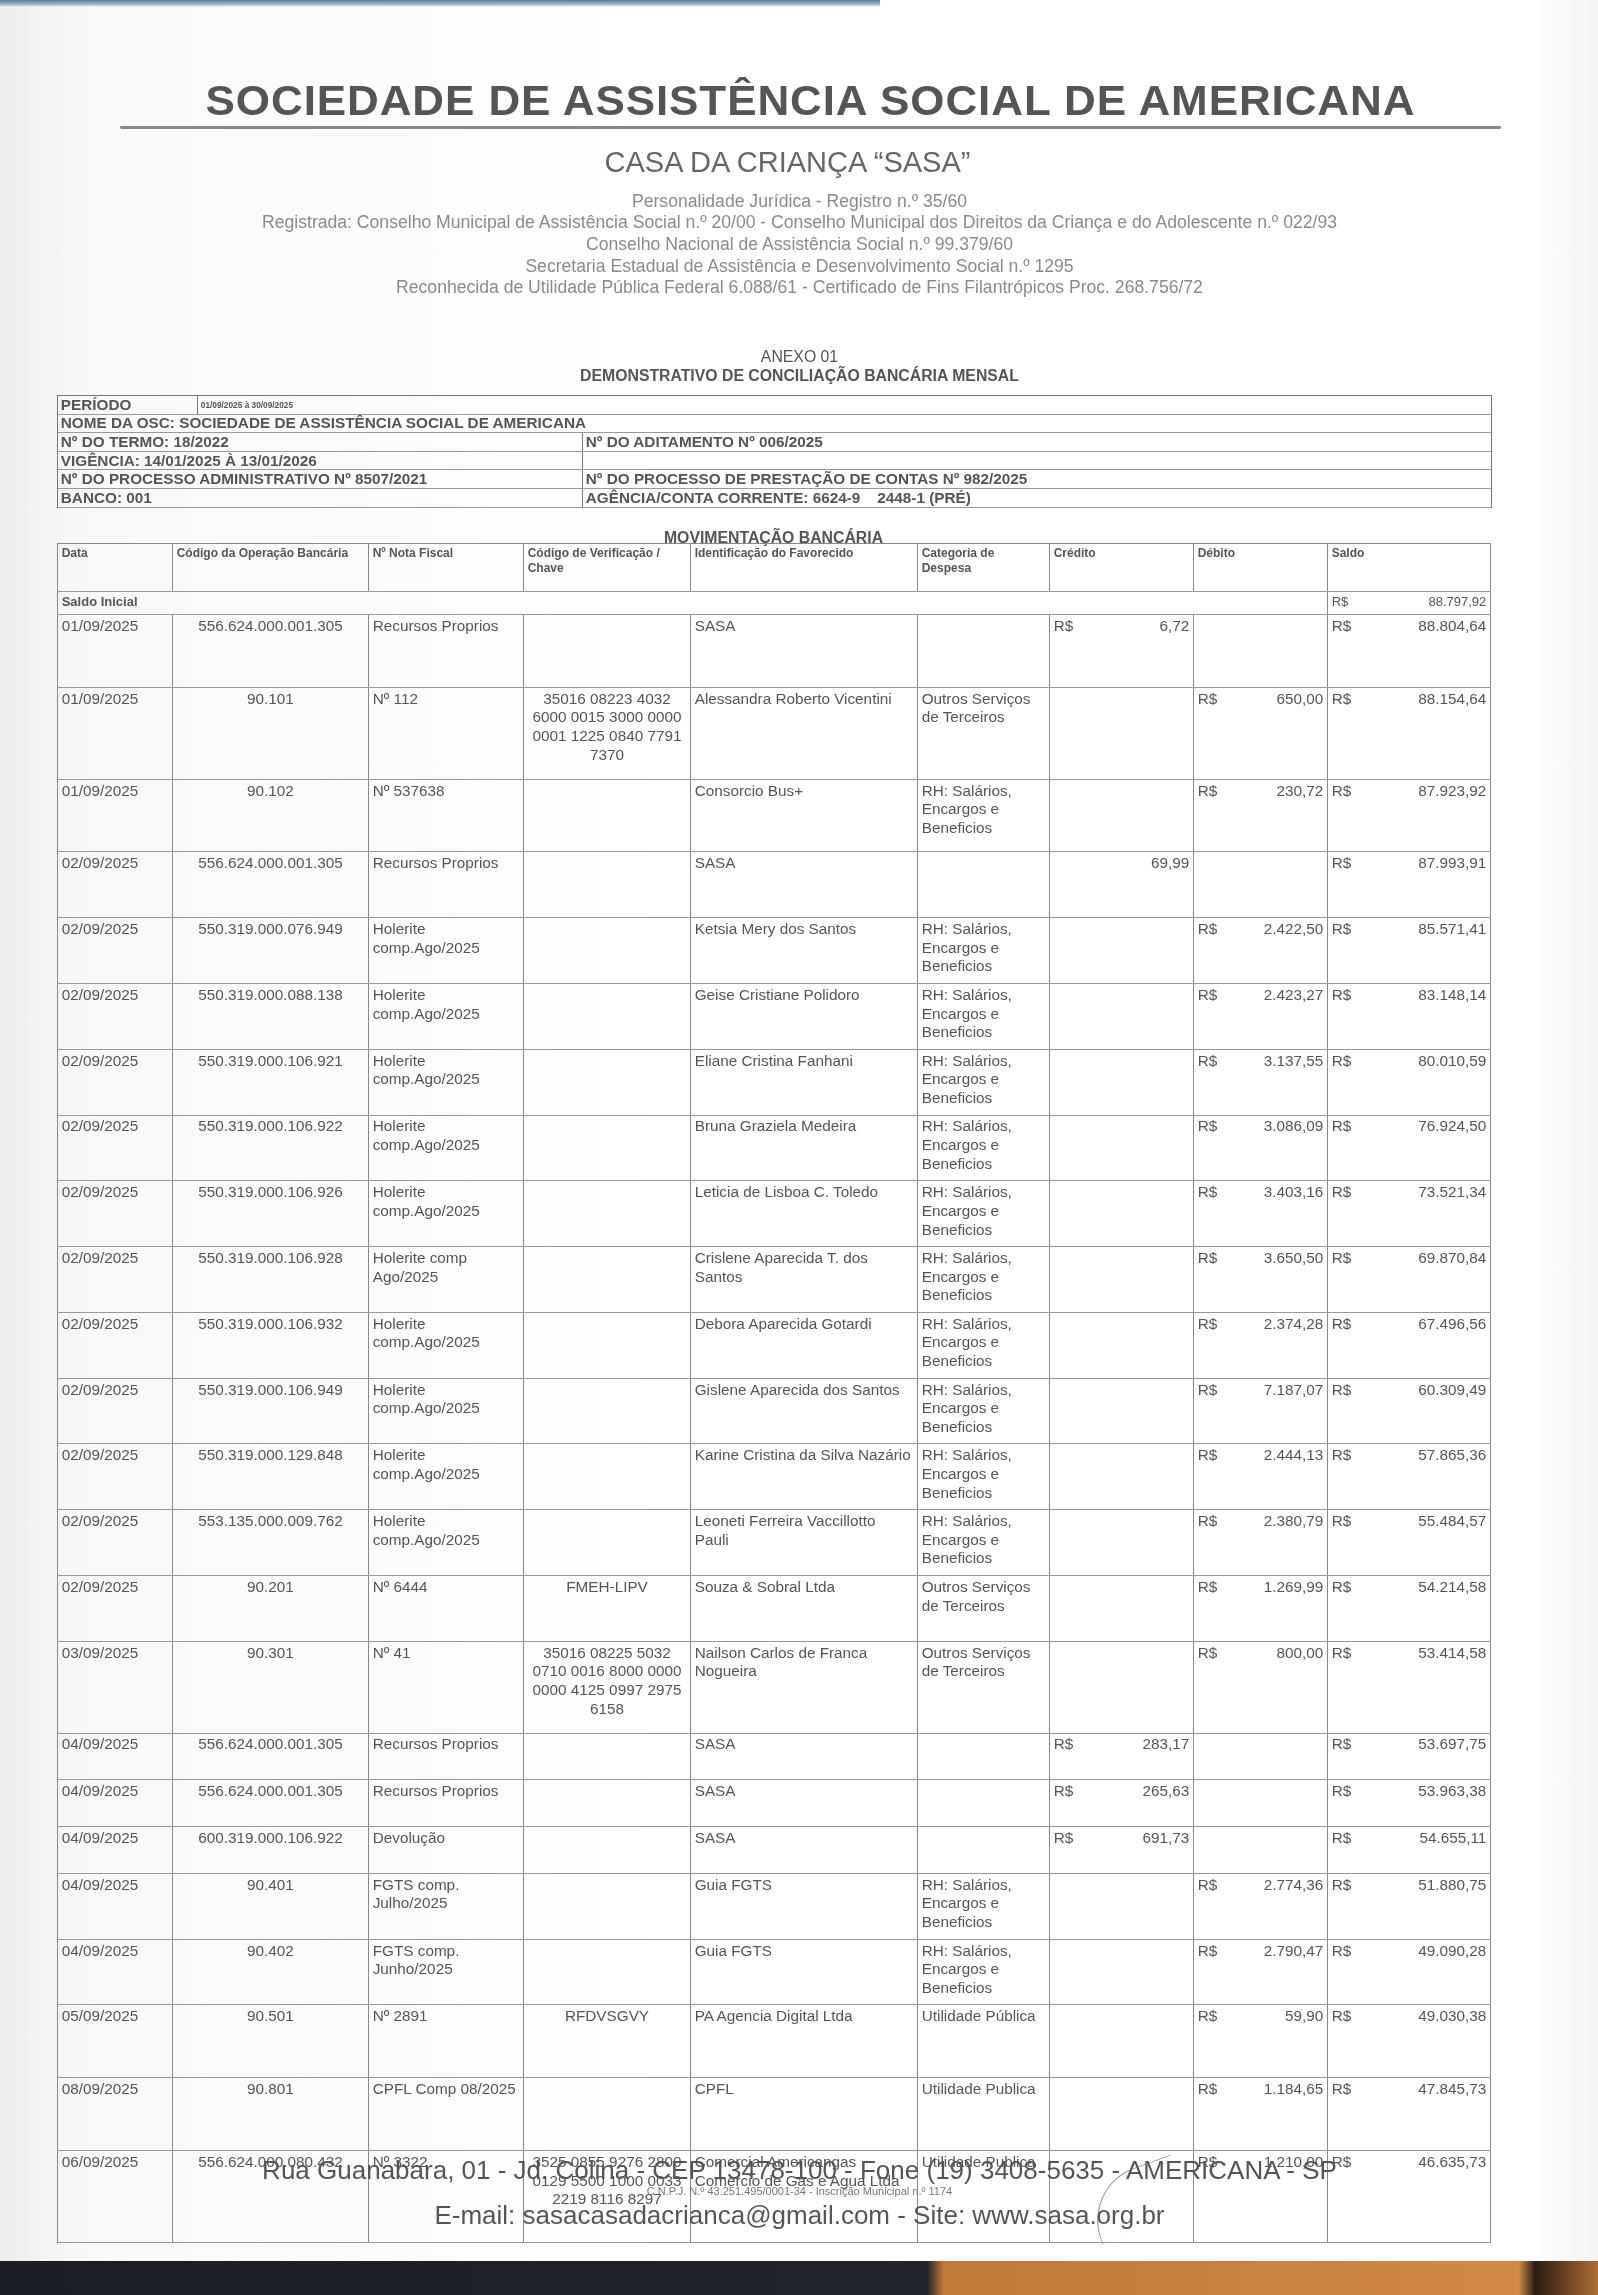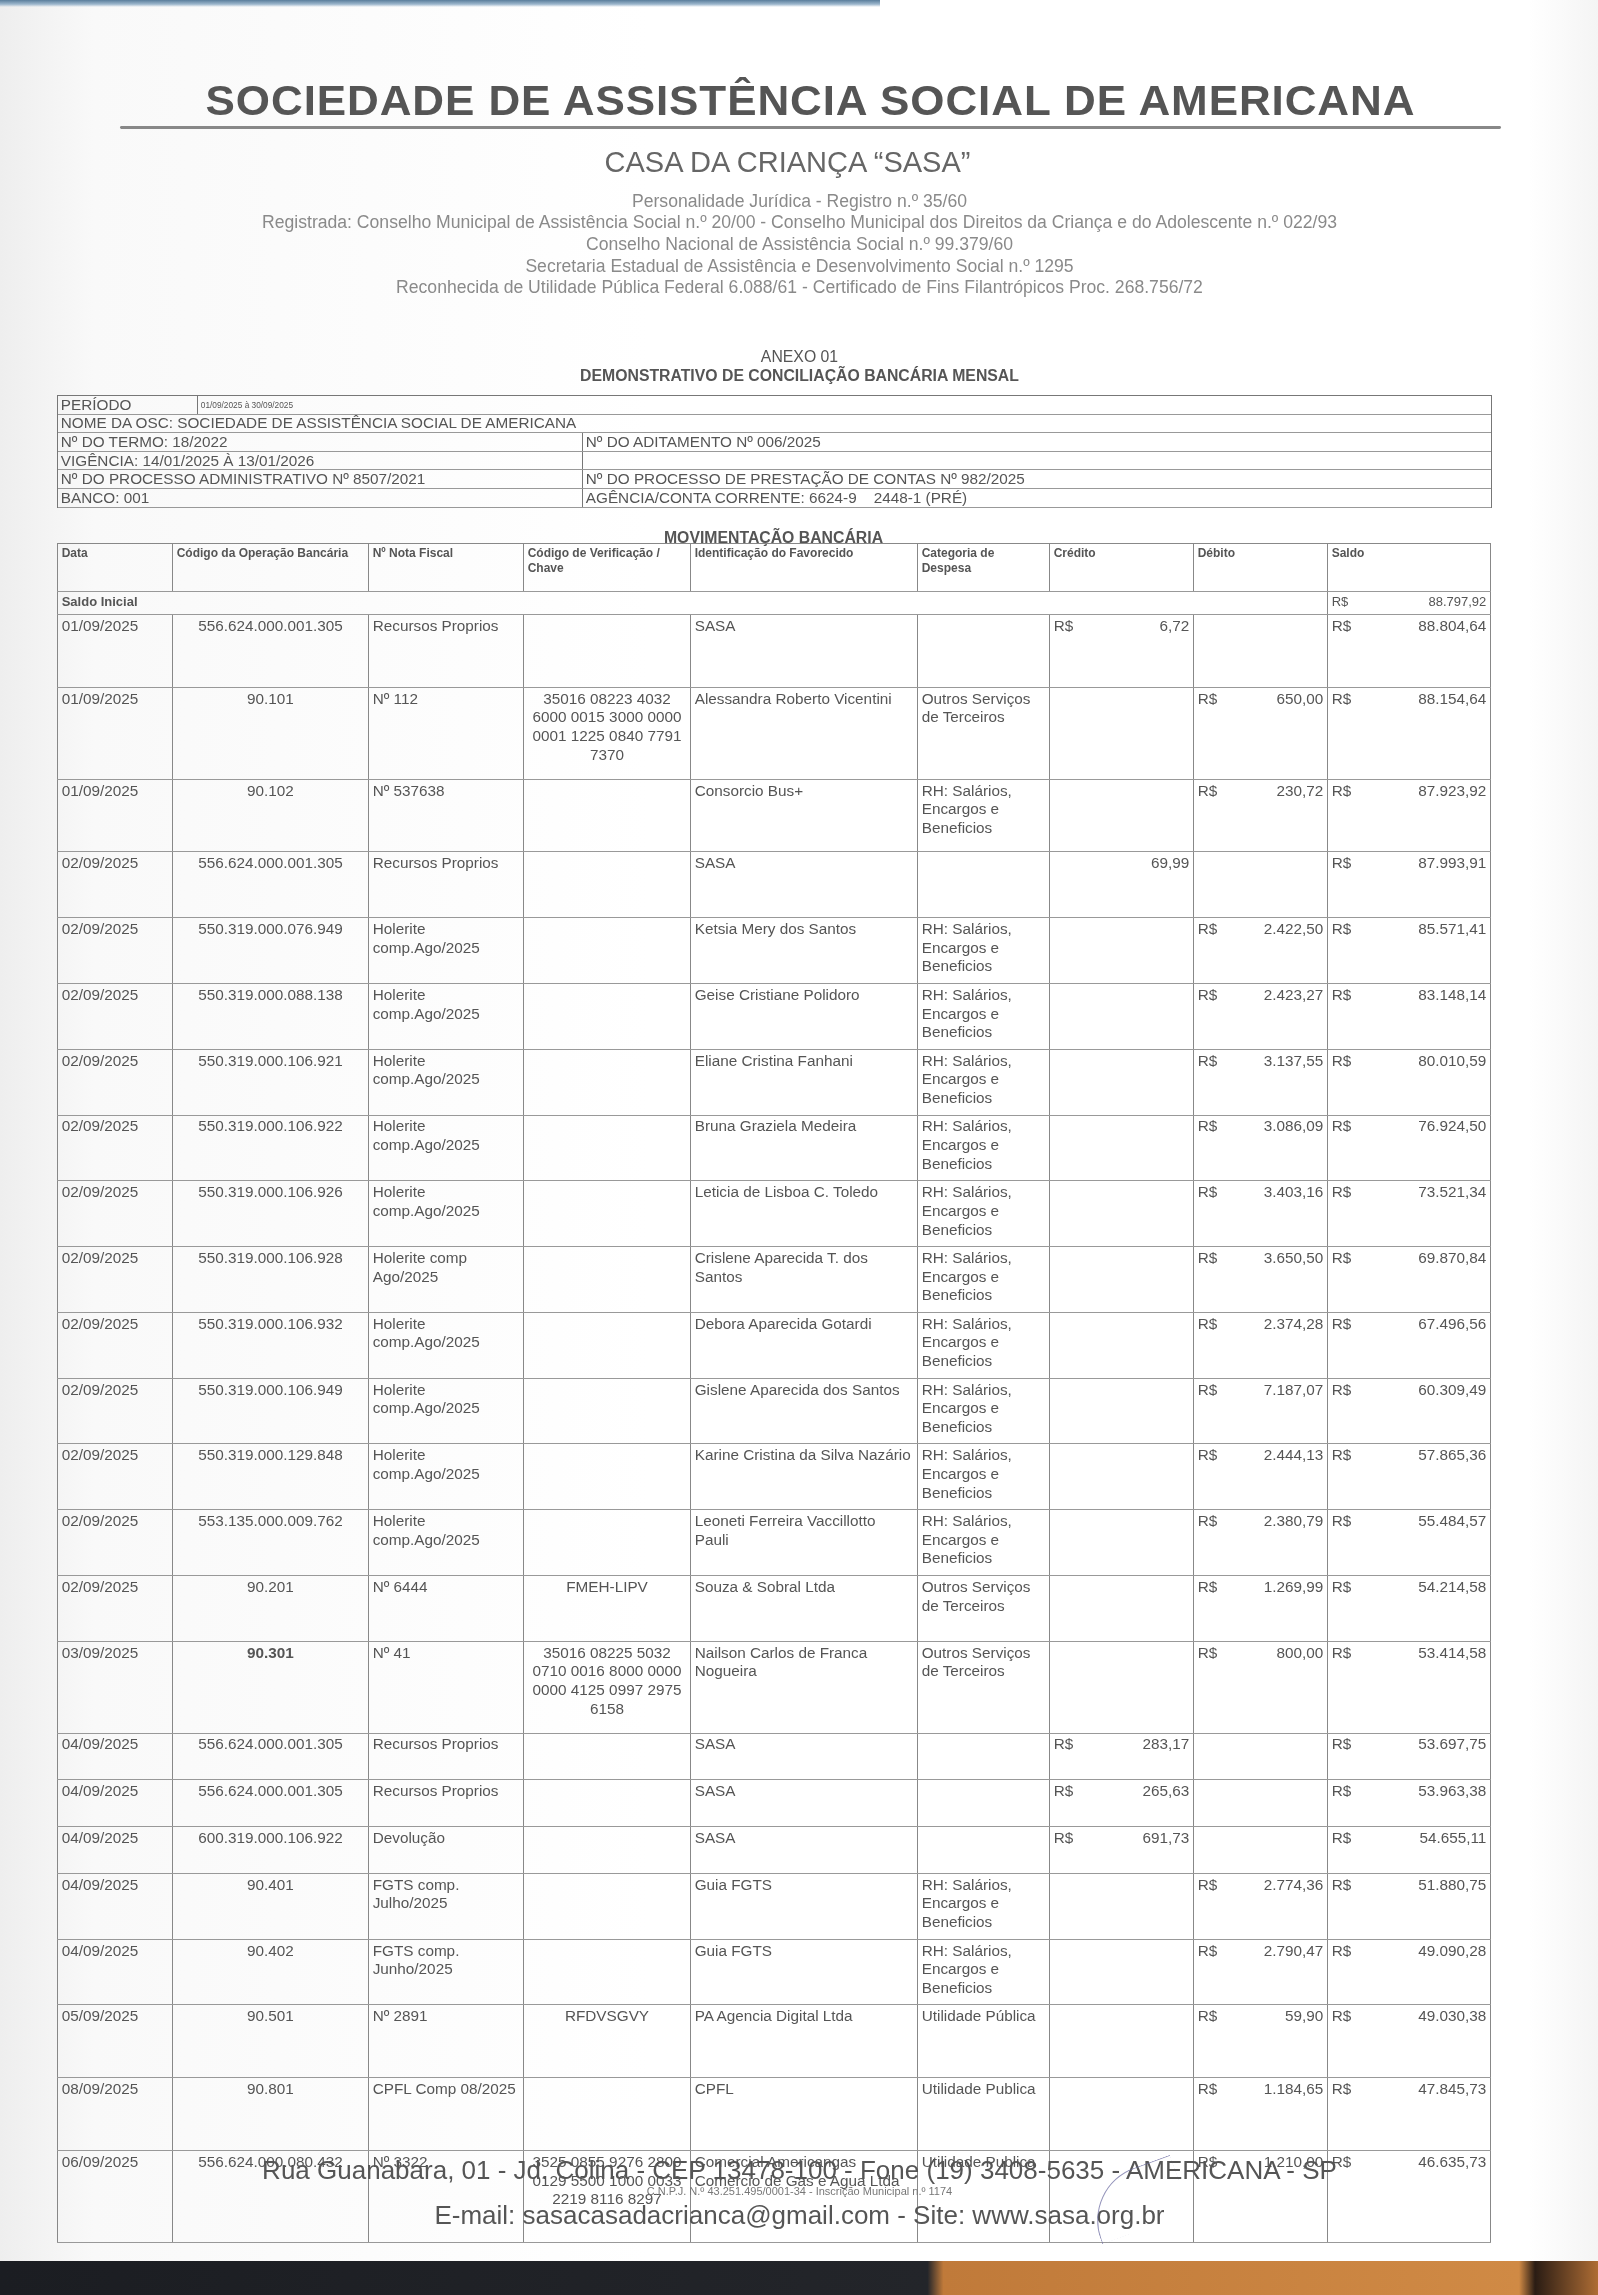--- a/index.html
+++ b/index.html
@@ -25,21 +25,21 @@
   .lh-sub { position: absolute; left: 0; top: 146px; width: 1575px; text-align: center; font-size: 29px; color: #666; }
   .lh-line { position: absolute; left: 0; width: 1599px; text-align: center; font-size: 17.6px; color: #8a8a8a; }
 
   
   .annex { position: absolute; left: 0; width: 1599px; text-align: center; font-size: 15.8px; color: #555; }
   .annex.bold { font-weight: bold; }
 
   
   .info { position: absolute; left: 57px; top: 395px; width: 1433px; border: 0.9px solid #777; border-bottom: none; }
   .info-row { display: flex; border-bottom: 1.4px solid #999; height: 17.6px; align-items: center; font-size: 15.3px; color: #555; }
-  .info-cell { padding-left: 2.8px; height: 100%; display: flex; align-items: center; box-sizing: border-box; }
+  .info-cell { padding-left: 2.8px; height: 100%; display: flex; align-items: center; box-sizing: border-box; font-weight: bold; }
   .info-cell.div { border-left: 0.9px solid #777; }
   .small-val { font-size: 8.3px; }
 
   .mov-title { position: absolute; left: 57px; top: 529px; width: 1433px; text-align: center; font-size: 15.8px; font-weight: bold; color: #555; }
 
   
   table.mov { position: absolute; left: 57px; top: 543px; width: 1433px; border-collapse: collapse; table-layout: fixed; }
   table.mov td, table.mov th { border: 0.9px solid #888; border-bottom: 1.9px solid #999; vertical-align: top; padding: 1.9px 3.7px; font-size: 15.3px; color: #555; line-height: 1.22; font-weight: normal; }
   table.mov th { font-size: 12px; font-weight: bold; text-align: left; height: 43px; }
   td.date { }
@@ -524,21 +524,21 @@
           </td>
           <td class="money" style="height: 61px;">
             <div class="money-wrap">
               <span class="cur">R$</span>
               <span class="amt">54.214,58</span>
             </div>
           </td>
         </tr>
         <tr>
           <td class="date" style="height: 87px;">03/09/2025</td>
-          <td class="code" style="height: 87px; font-weight: bold;">90.301</td>
+          <td class="code" style="height: 87px;">90.301</td>
           <td style="height: 87px;">Nº 41</td>
           <td class="key" style="height: 87px;">35016 08225 5032 0710 0016 8000 0000 0000 4125 0997 2975 6158</td>
           <td style="height: 87px;">Nailson Carlos de Franca Nogueira</td>
           <td style="height: 87px;">Outros Serviços de Terceiros</td>
           <td class="money" style="height: 87px;">
             <div class="money-wrap">
               <span class="cur"></span>
               <span class="amt"></span>
             </div>
           </td>

